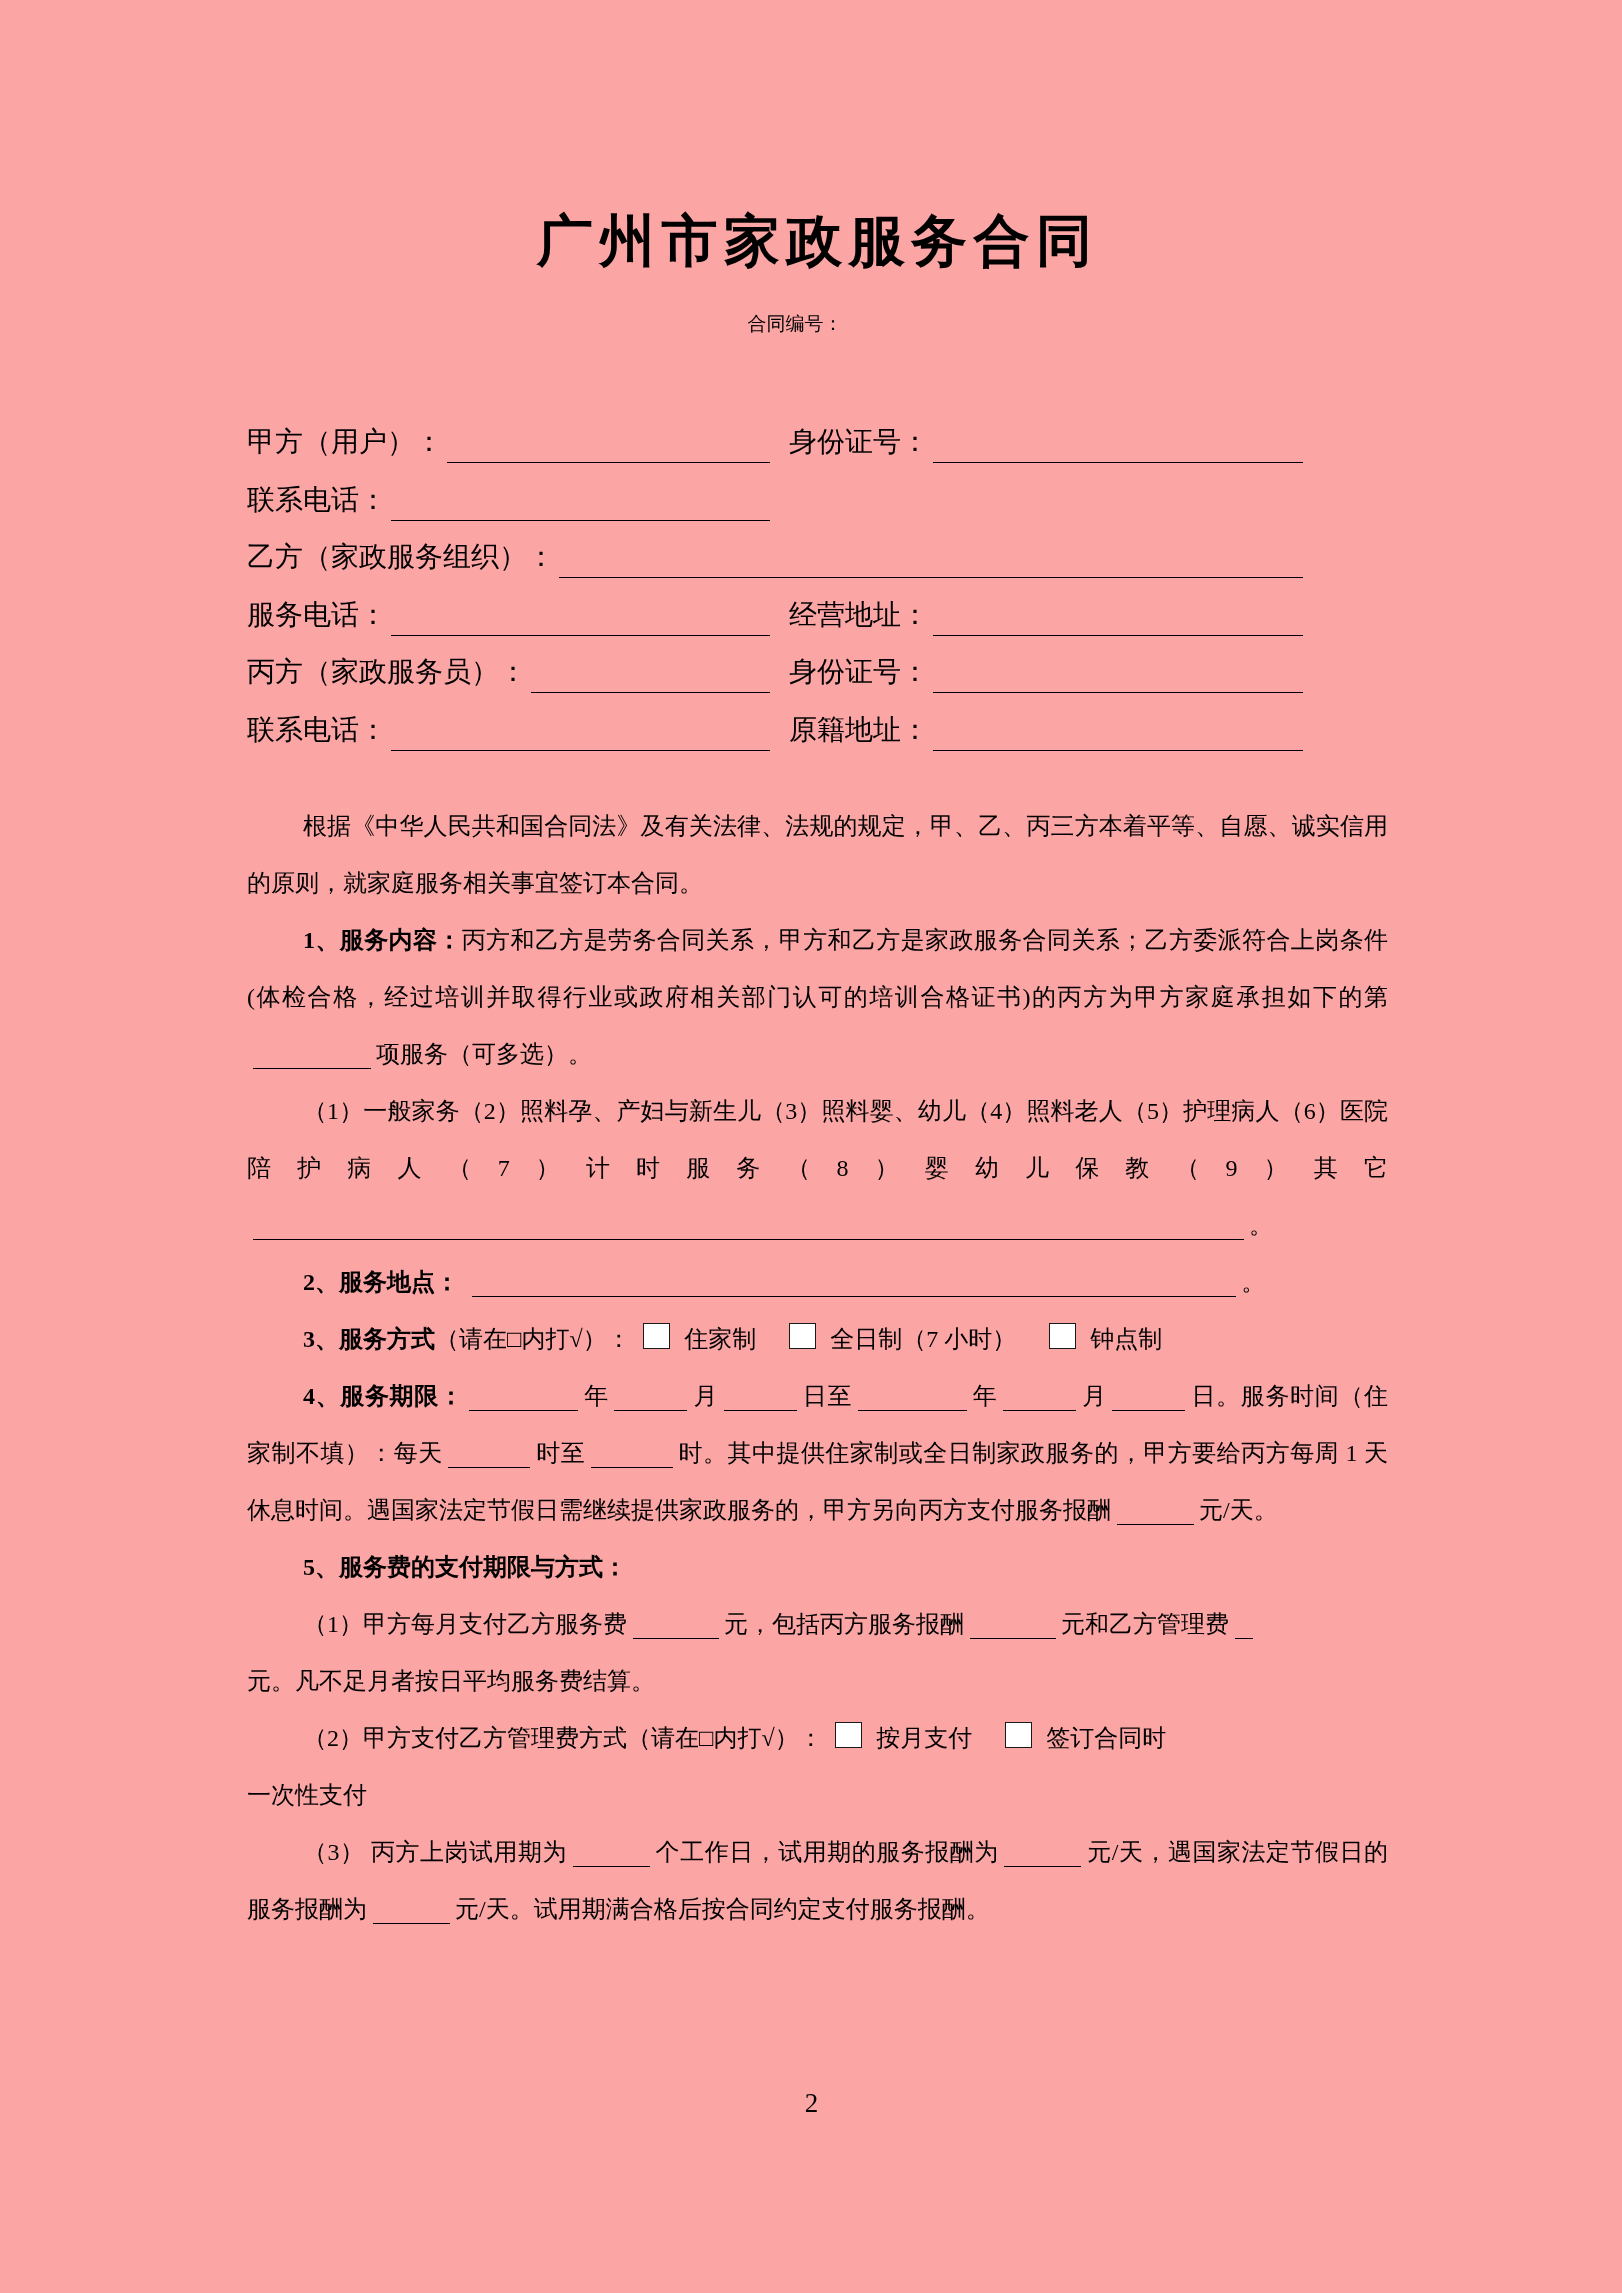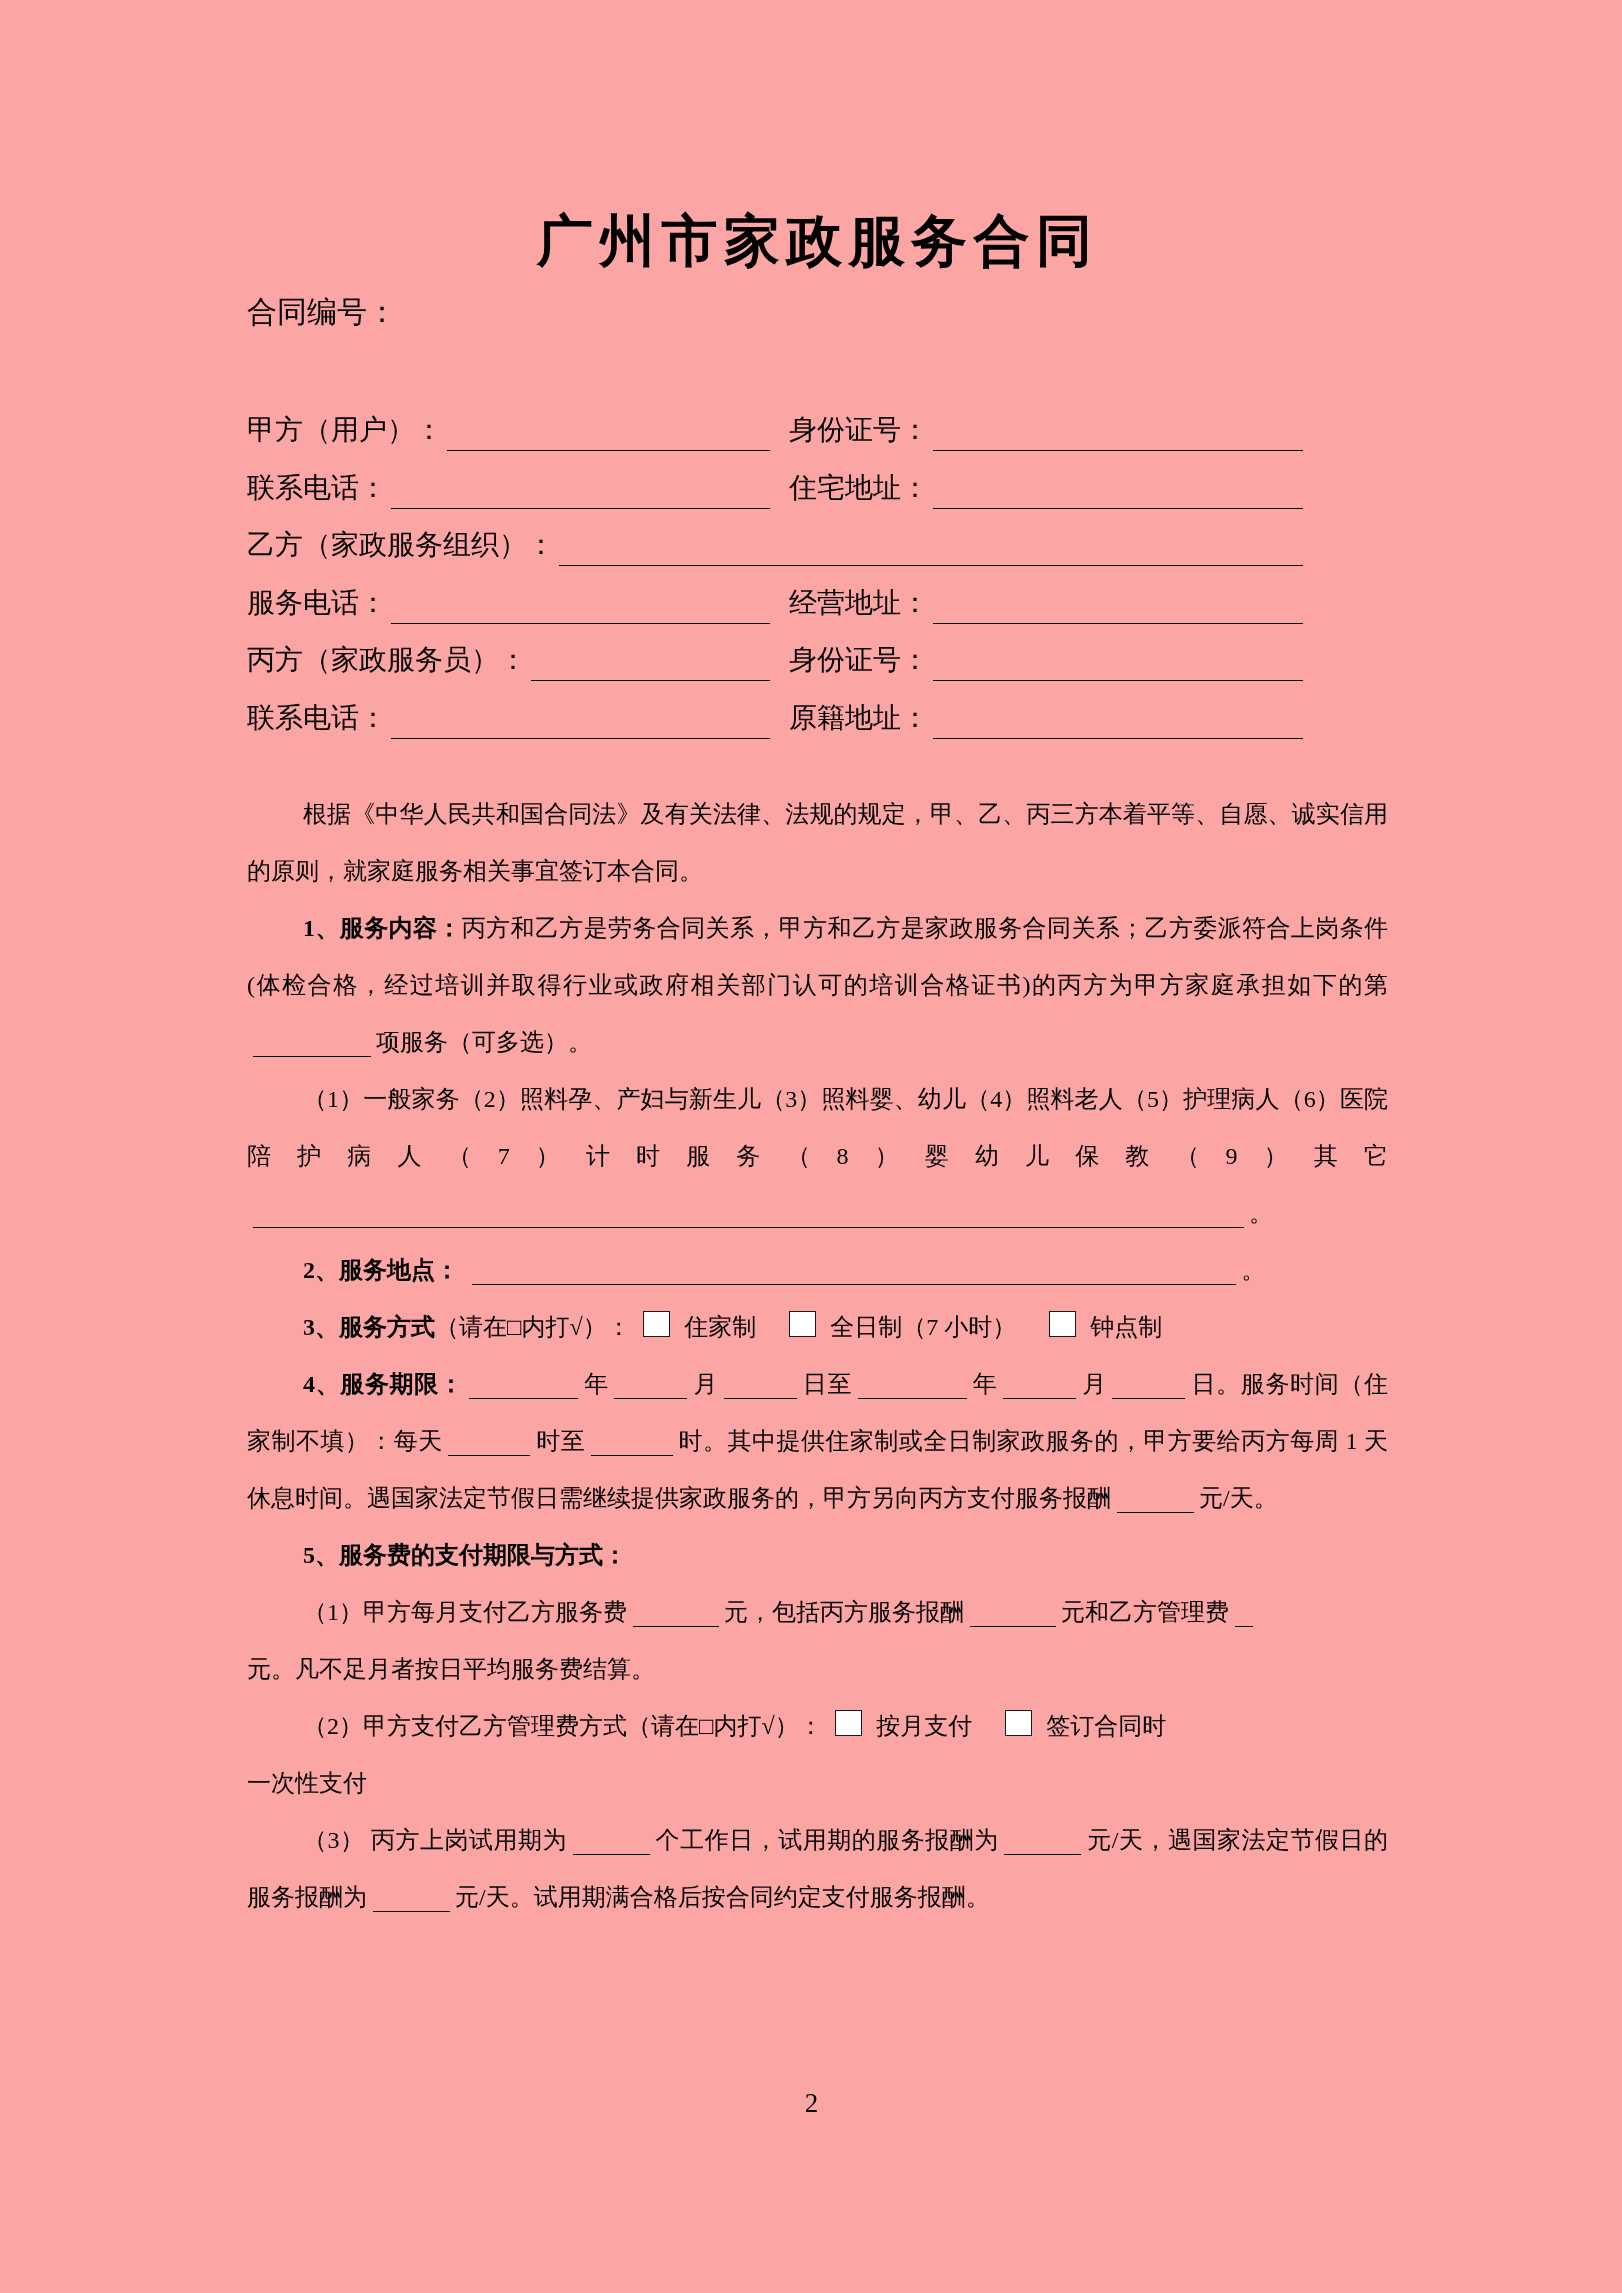--- a/index.html
+++ b/index.html
@@ -11,22 +11,22 @@
     box-sizing:border-box;
     padding:211px 235px 0 247px;
     overflow:hidden;
   }
   .title{
     margin:0;text-align:center;
     font-family:"Liberation Sans","DejaVu Sans",sans-serif;
     font-weight:bold;font-size:56px;line-height:60px;letter-spacing:6.4px;
   }
   .contract-no{
-    margin-top:22px;padding-right:45px;
-    text-align:left;font-size:30px;line-height:38px;
+    margin-top:34px;padding-right:45px;
+    text-align:center;font-size:19px;line-height:38px;
   }
   .parties{margin-top:78px;width:1056px;font-size:28px;}
   .prow{display:flex;margin-bottom:15.5px;}
   .pcell{display:flex;align-items:flex-end;}
   .pcell-l{width:523px;}
   .pcell-r{flex:1;margin-left:19px;}
   .pcell-full{width:1056px;}
   .plbl{white-space:nowrap;line-height:42px;}
   .fill{flex:1;border-bottom:1.8px solid #000;height:40px;margin-left:3.6px;}
   .bodytext{margin-top:47px;width:1141px;font-size:24px;line-height:57px;}
@@ -65,24 +65,20 @@
         <span class="fill"></span>
       </div>
       <div class="pcell pcell-r">
         <span class="plbl">身份证号：</span>
         <span class="fill"></span>
       </div>
     </div>
     <div class="prow">
       <div class="pcell pcell-l">
         <span class="plbl">联系电话：</span>
-        <span class="fill"></span>
-      </div>
-      <div class="pcell pcell-r">
-        <span class="plbl">住宅地址：</span>
         <span class="fill"></span>
       </div>
     </div>
     <div class="prow">
       <div class="pcell pcell-full">
         <span class="plbl">乙方（家政服务组织）：</span>
         <span class="fill"></span>
       </div>
     </div>
     <div class="prow">

